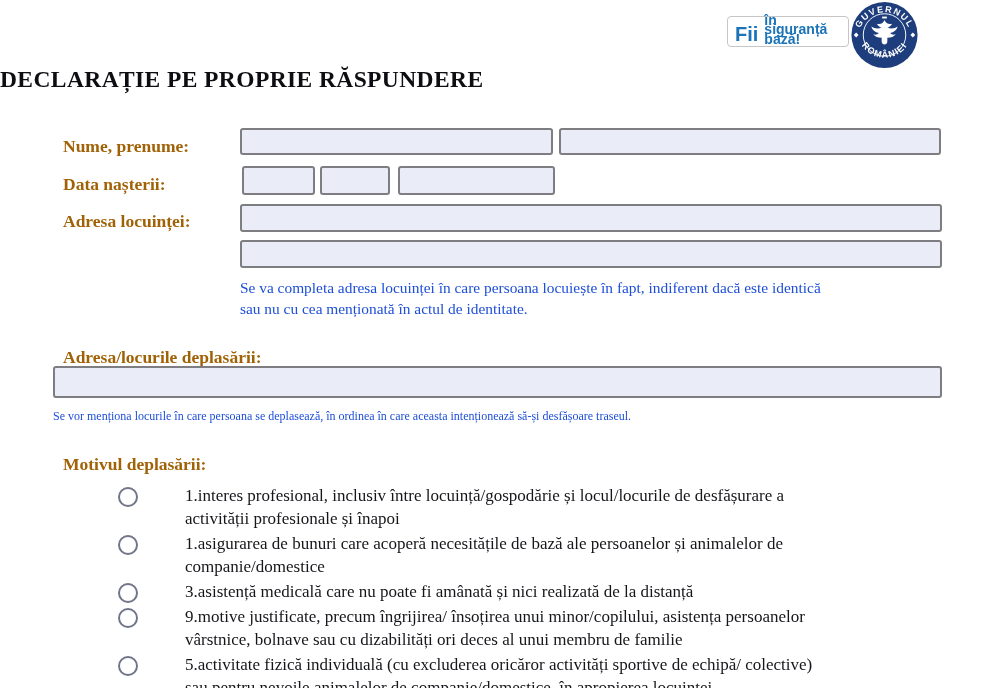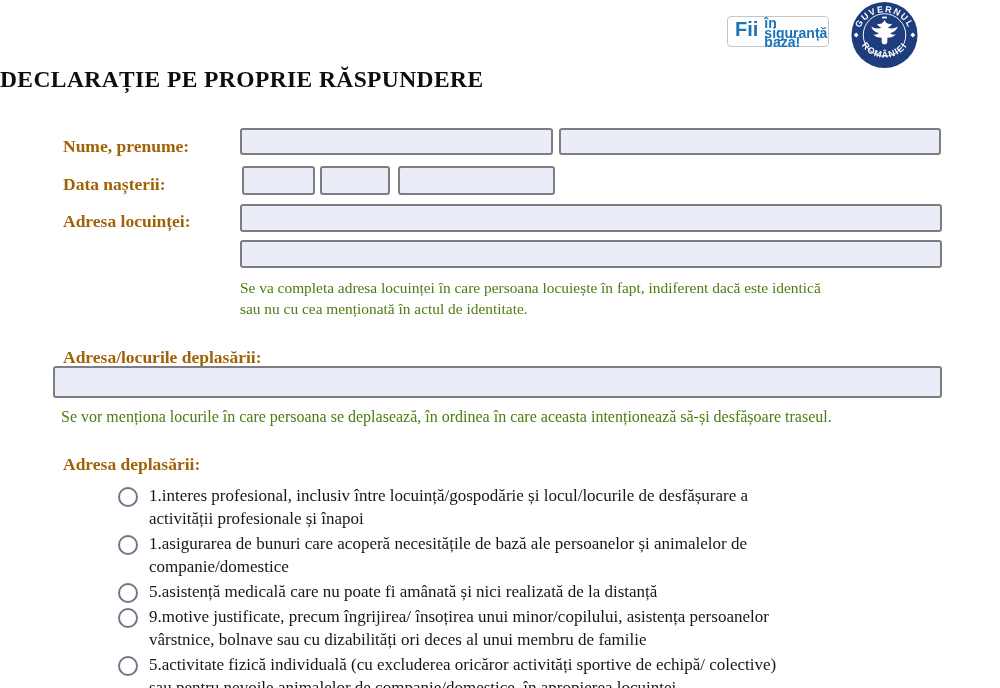--- a/index.html
+++ b/index.html
@@ -9,37 +9,37 @@
   }
   .title{
     position:absolute;left:0;right:0;top:66px;text-align:left;
     font-size:23.5px;font-weight:bold;letter-spacing:0.4px;color:#0d0d12;
   }
   .lbl{position:absolute;left:63px;font-size:17.5px;font-weight:bold;color:#a16207;white-space:nowrap;}
   .fld{
     position:absolute;box-sizing:border-box;background:#eaecf7;border:2px solid #7e7e82;
     border-radius:3px;font:15px "Liberation Serif",serif;color:#15161a;padding:0 6px;outline:none;
   }
-  .note{position:absolute;font-size:15.4px;line-height:21px;color:#4d7c0f;}
+  .note{position:absolute;font-size:15.4px;line-height:21px;color:#1d4ed8;}
   .ml{white-space:pre-line;}
   .badge{
-    position:absolute;left:727px;top:16px;width:102px;height:31px;box-sizing:border-box;
-    border:1px solid #c6c6c6;border-radius:4px;background:#fff;display:flex;align-items:flex-start;
+    position:absolute;left:727px;top:16px;width:122px;height:31px;box-sizing:border-box;
+    border:1px solid #c6c6c6;border-radius:4px;background:#fff;display:flex;align-items:flex-end;
     padding:2px 7px;gap:6px;font-family:"Liberation Sans",sans-serif;
   }
   .badge .fii{font-size:20px;font-weight:bold;color:#1b74b8;line-height:20px;}
   .badge .small{font-size:14px;font-weight:bold;color:#1b74b8;line-height:9.5px;}
   .logo{position:absolute;left:849px;top:1px;width:71px;height:68px;}
   .options{position:absolute;left:118px;top:484px;width:848px;}
   .option{display:flex;gap:11px;margin-bottom:2px;}
   .radio{
     flex:0 0 auto;width:16px;height:16px;margin-top:3px;background:#fff;
     border:2px solid #71758a;border-radius:50%;
   }
-  .opt-text{font-size:17px;line-height:23px;color:#15161a;}
+  .opt-text{font-size:17px;line-height:23px;color:#15161a;margin-left:36px;}
 </style>
 </head>
 <body>
 
 <div class="page">
 
   <div class="badge">
     <span class="fii">Fii</span>
     <span class="small">
       <span>în siguranță</span><br>
@@ -80,38 +80,38 @@
   <input type="text" class="fld" style="left: 398px; top: 166px; width: 157px; height: 29px;">
 
   <input type="text" class="fld" style="left: 240px; top: 204px; width: 702px; height: 28px;">
   <input type="text" class="fld" style="left: 240px; top: 240px; width: 702px; height: 28px;">
 
   <div class="note ml" style="left:240px;top:277px;width:700px;">Se va completa adresa locuinței în care persoana locuiește în fapt, indiferent dacă este identică
 sau nu cu cea menționată în actul de identitate.</div>
 
   <div class="lbl" style="top:347px;">Adresa/locurile deplasării:</div>
   <input type="text" class="fld" style="left: 53px; top: 366px; width: 889px; height: 32px;">
-  <div class="note" style="left:61px;top:406px;width:900px;font-size:16px;">Se vor menționa locurile în care persoana se deplasează, în ordinea în care aceasta intenționează să-și desfășoare traseul.</div>
+  <div class="note" style="left:53px;top:406px;width:900px;font-size:12px;">Se vor menționa locurile în care persoana se deplasează, în ordinea în care aceasta intenționează să-și desfășoare traseul.</div>
 
-  <div class="lbl" style="top:454px;">Adresa deplasării:</div>
+  <div class="lbl" style="top:454px;">Motivul deplasării:</div>
 
   <div class="options">
     <div class="option">
       <span class="radio"></span>
       <span class="opt-text ml">1.interes profesional, inclusiv între locuință/gospodărie și locul/locurile de desfășurare a
 activității profesionale și înapoi</span>
     </div>
     <div class="option">
       <span class="radio"></span>
       <span class="opt-text ml">1.asigurarea de bunuri care acoperă necesitățile de bază ale persoanelor și animalelor de
 companie/domestice</span>
     </div>
     <div class="option">
       <span class="radio"></span>
-      <span class="opt-text ml">5.asistență medicală care nu poate fi amânată și nici realizată de la distanță</span>
+      <span class="opt-text ml">3.asistență medicală care nu poate fi amânată și nici realizată de la distanță</span>
     </div>
     <div class="option">
       <span class="radio"></span>
       <span class="opt-text ml">9.motive justificate, precum îngrijirea/ însoțirea unui minor/copilului, asistența persoanelor
 vârstnice, bolnave sau cu dizabilități ori deces al unui membru de familie</span>
     </div>
     <div class="option">
       <span class="radio"></span>
       <span class="opt-text ml">5.activitate fizică individuală (cu excluderea oricăror activități sportive de echipă/ colective)
 sau pentru nevoile animalelor de companie/domestice, în apropierea locuinței</span>

